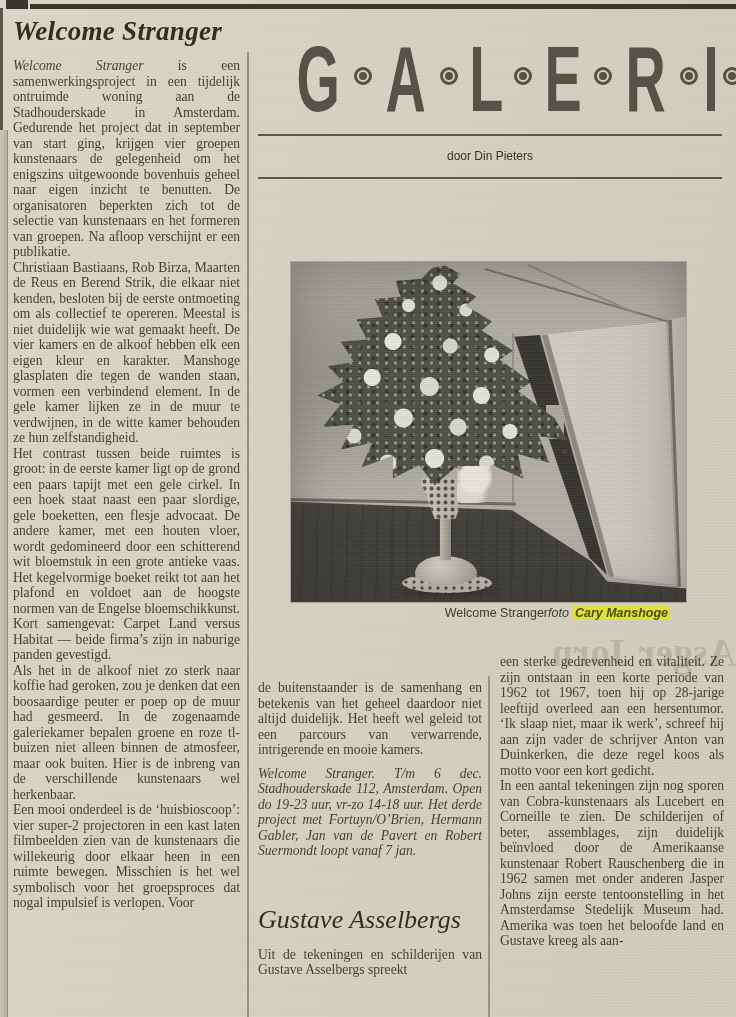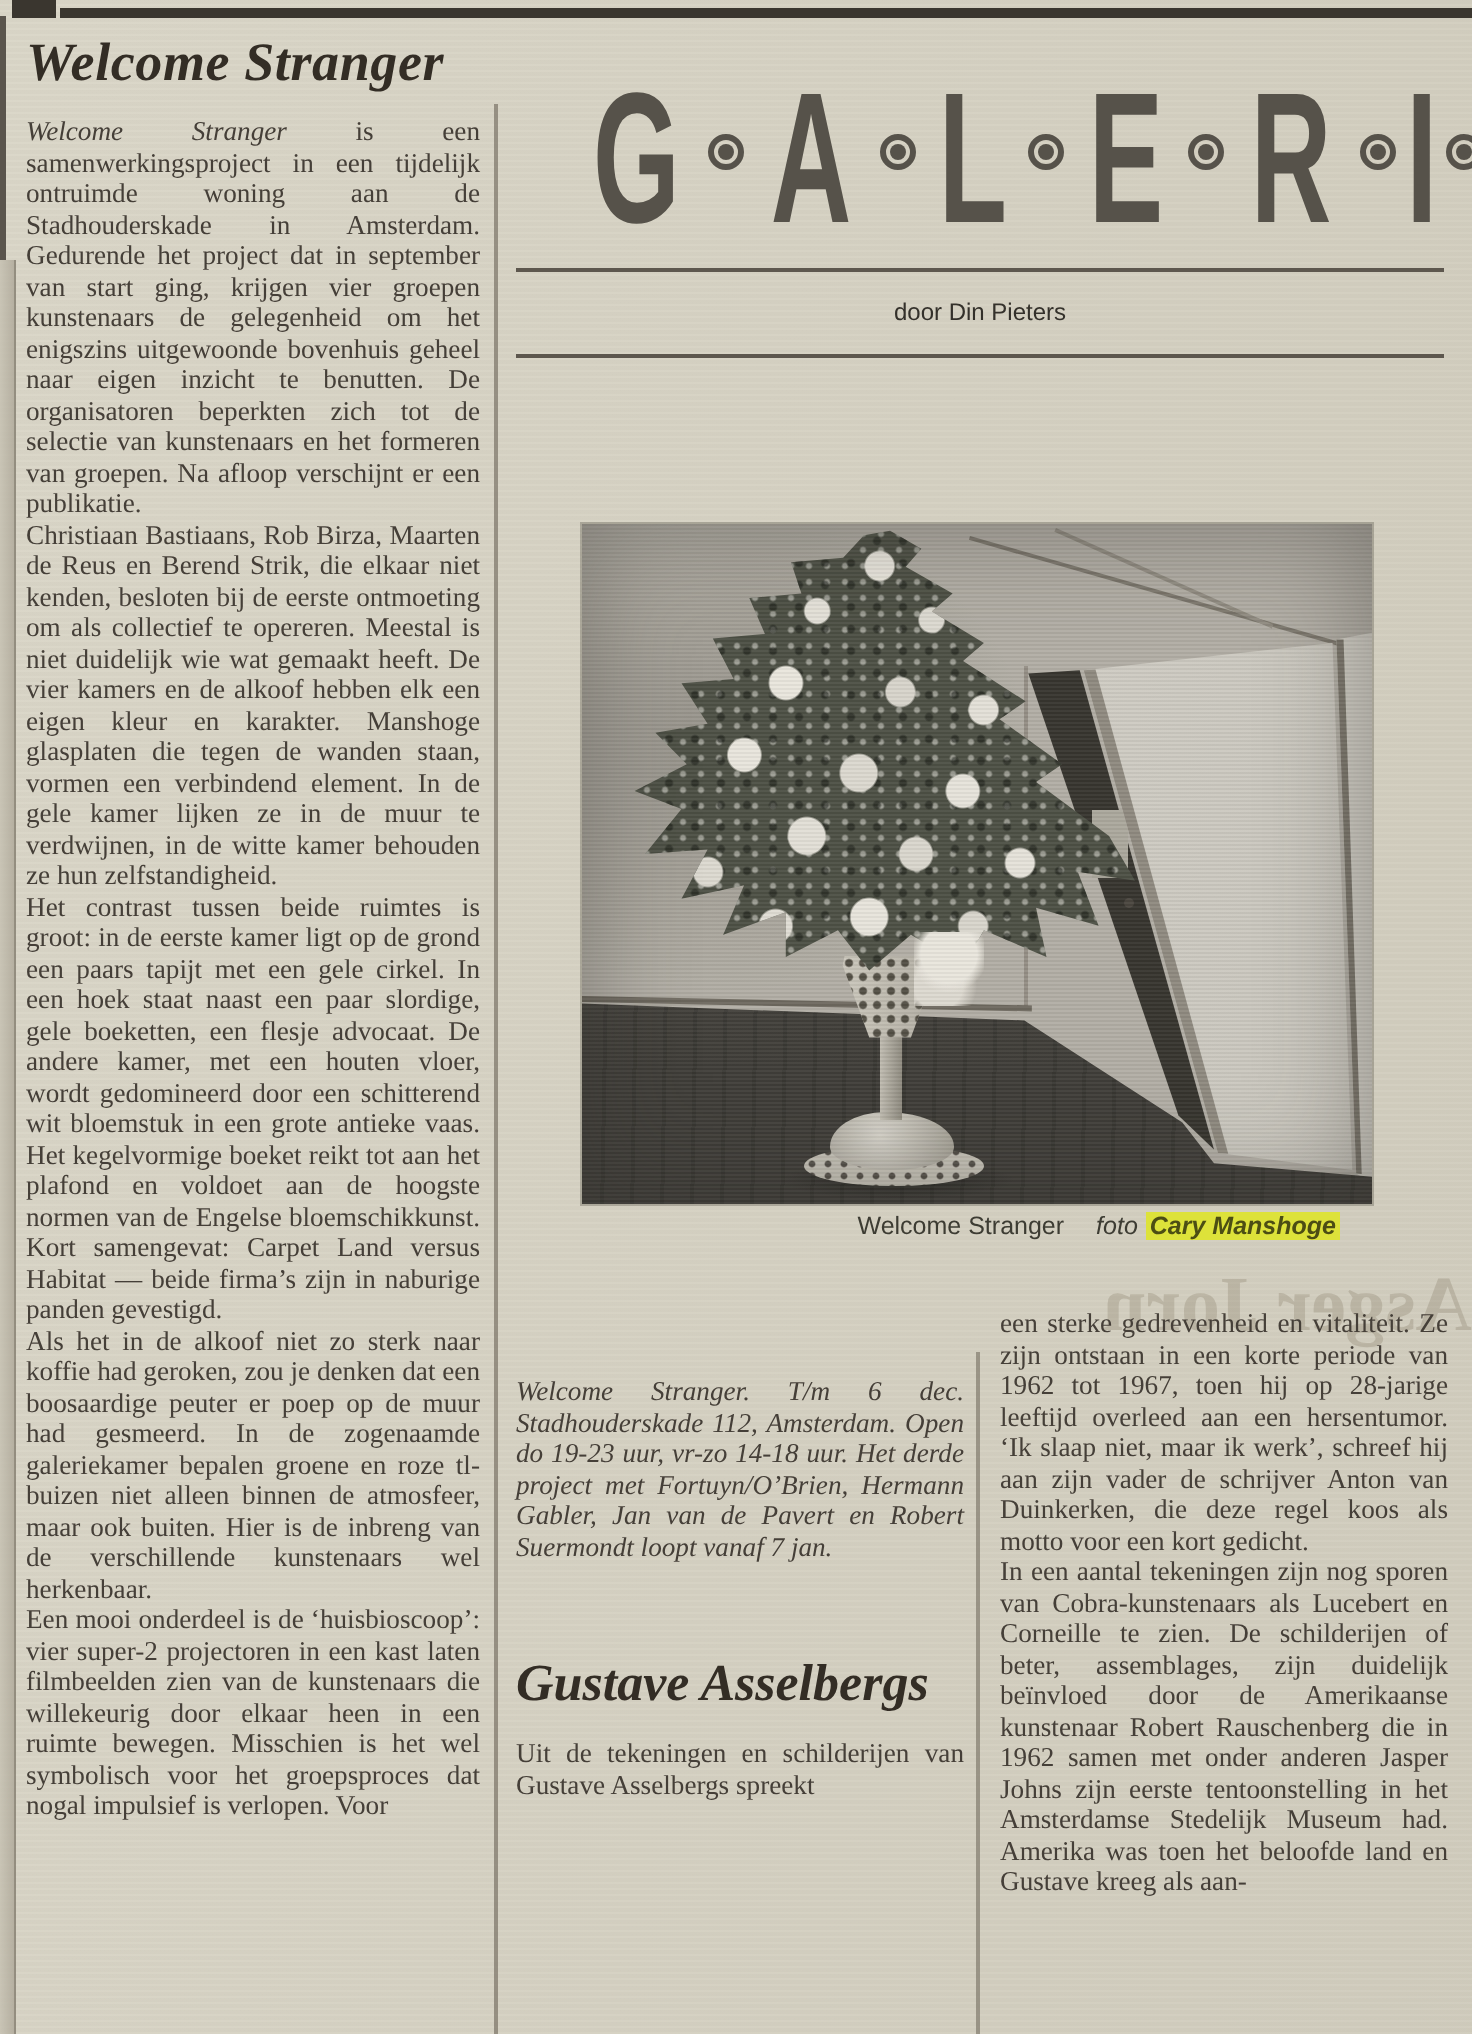--- a/index.html
+++ b/index.html
@@ -125,28 +125,28 @@
     background:radial-gradient(circle,#56524a 1.3px,transparent 2px) 0 0/8px 6px,#c6c2b7;}
   .ph-shadow{left:25%;top:93.5%;width:30%;height:6%;border-radius:50%;
     background:radial-gradient(ellipse, rgba(20,20,18,.5), transparent 70%);}
   .ph-grain{inset:0;background:repeating-linear-gradient(0deg, rgba(255,255,255,.045) 0 1px, rgba(0,0,0,.045) 1px 2px);}
   .ph-vignette{inset:0;box-shadow:inset 0 0 55px rgba(50,48,42,.42);}
 
   
   .caption{position:absolute;left:291px;top:605px;width:395px;box-sizing:border-box;
     padding-right:16px;text-align:right;font-family:"Liberation Sans",sans-serif;
     font-size:12.5px;line-height:16px;color:#3d3c33;}
-  .cap-i{font-style:italic;margin-left:16px;}
+  .cap-i{font-style:italic;margin-left:0;}
   .cap-hl{font-style:italic;font-weight:bold;margin-left:4px;
     background:#dde23a;color:#4c4e14;padding:0 2px;}
 
   
   .colM{position:absolute;left:258px;top:680px;width:224px;}
   .colM .info{font-style:italic;margin-top:8px;}
-  .colM h2{font-style:italic;font-weight:bold;font-size:26px;line-height:30px;
+  .colM h2{font-style:italic;font-weight:normal;font-size:26px;line-height:30px;
     color:#332d25;margin:46px 0 12px 0;font-family:"Liberation Serif",serif;}
   .colR{position:absolute;left:500px;top:654px;width:224px;}
 </style>
 </head>
 <body>
 
 <div class="paper-texture"></div>
 
 <div class="topnotch"></div>
 <div class="topbar"></div>
@@ -208,20 +208,21 @@
   <div class="ph-hangflower"></div>
   <div class="ph-grain"></div>
   <div class="ph-vignette"></div>
 </div>
 
 <div class="caption"><span>Welcome Stranger</span><span class="cap-i">foto</span><span class="cap-hl">Cary Manshoge</span></div>
 
 <div class="ghost">Asger Jorn</div>
 
 <div class="colM bodytxt">
+  <p>de buitenstaander is de samenhang en betekenis van het geheel daardoor niet altijd duidelijk. Het heeft wel geleid tot een parcours van verwarrende, intrigerende en mooie kamers.</p>
   <p class="info lead-italic">Welcome Stranger. T/m 6 dec. Stadhouderskade 112, Amsterdam. Open do 19-23 uur, vr-zo 14-18 uur. Het derde project met Fortuyn/O’Brien, Hermann Gabler, Jan van de Pavert en Robert Suermondt loopt vanaf 7 jan.</p>
   <h2>Gustave Asselbergs</h2>
   <p>Uit de tekeningen en schilderijen van Gustave Asselbergs spreekt</p>
 </div>
 
 <div class="colR bodytxt">
   <p>een sterke gedrevenheid en vitaliteit. Ze zijn ontstaan in een korte periode van 1962 tot 1967, toen hij op 28-jarige leeftijd overleed aan een hersentumor. ‘Ik slaap niet, maar ik werk’, schreef hij aan zijn vader de schrijver Anton van Duinkerken, die deze regel koos als motto voor een kort gedicht.</p>
   <p>In een aantal tekeningen zijn nog sporen van Cobra-kunstenaars als Lucebert en Corneille te zien. De schilderijen of beter, assemblages, zijn duidelijk beïnvloed door de Amerikaanse kunstenaar Robert Rauschenberg die in 1962 samen met onder anderen Jasper Johns zijn eerste tentoonstelling in het Amsterdamse Stedelijk Museum had. Amerika was toen het beloofde land en Gustave kreeg als aan-</p>
 </div>
 

